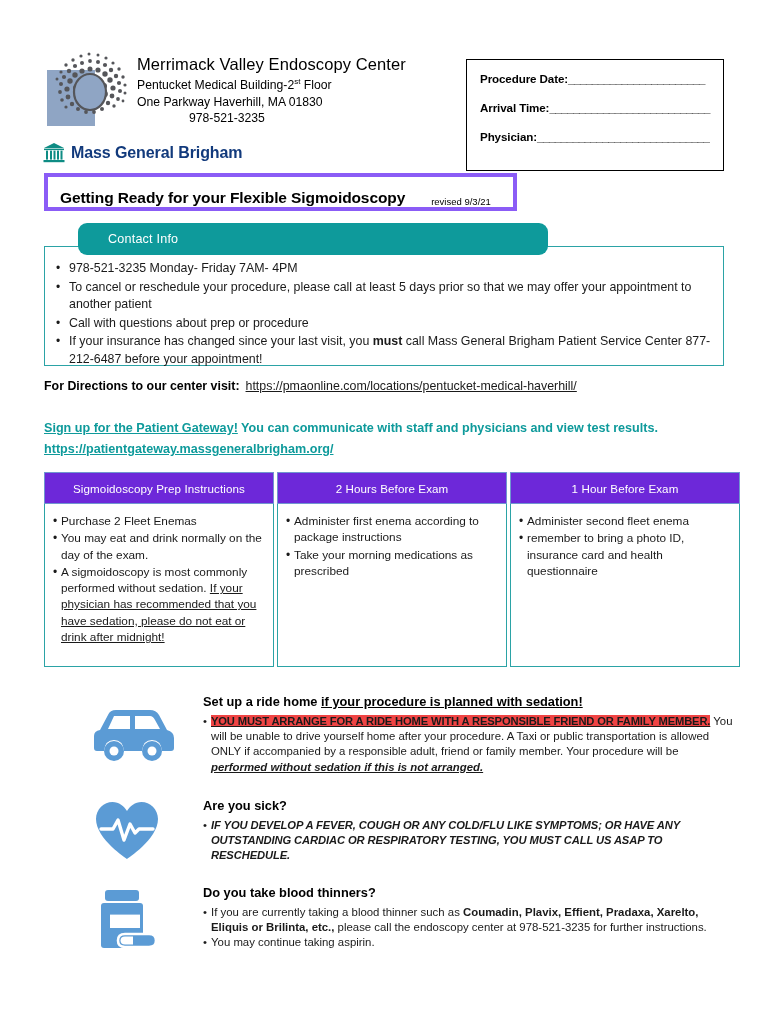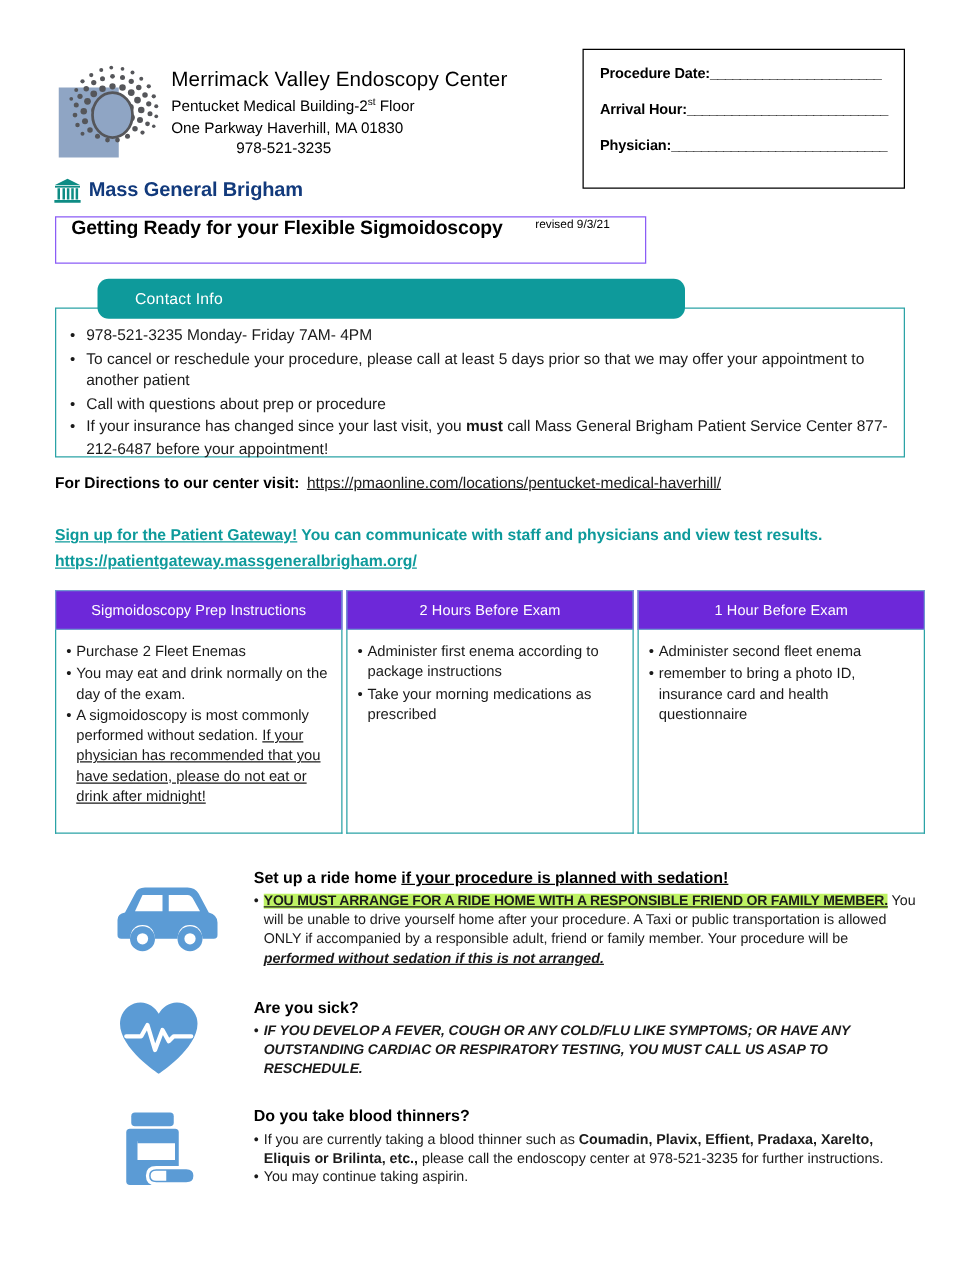--- a/index.html
+++ b/index.html
@@ -76,21 +76,21 @@
     font-weight: bold;
     color: #123A7C;
     letter-spacing: -0.1px;
     white-space: nowrap;
   }
 
   
   .appt-box {
     position: absolute;
     left: 466px;
-    top: 39px;
+    top: 59px;
     width: 258px;
     height: 112px;
     border: 1.4px solid #000000;
     box-sizing: border-box;
     padding: 12px 10px 0 13px;
   }
   .appt-line {
     font-size: 11.6px;
     font-weight: bold;
     color: #000;
@@ -103,24 +103,24 @@
     letter-spacing: -0.5px;
   }
 
   
   .title-bar {
     position: absolute;
     left: 44px;
     top: 173px;
     width: 473px;
     height: 38px;
-    border: 1px solid #8b5cf6;
+    border: 4px solid #8b5cf6;
     box-sizing: border-box;
     display: flex;
-    align-items: flex-start;
+    align-items: flex-end;
   }
   .title-text {
     font-size: 15.5px;
     font-weight: bold;
     color: #000;
     margin-left: 12px;
     letter-spacing: -0.1px;
     white-space: nowrap;
   }
   .title-rev {
@@ -280,21 +280,21 @@
     line-height: 15.2px;
     color: #1a1a1a;
   }
   .b-bullet {
     width: 8px;
     flex: 0 0 8px;
     line-height: 15.2px;
   }
   .b-text { flex: 1; }
   .hl {
-    background: #bef264;
+    background: #ef4444;
     font-weight: bold;
     text-decoration: underline;
     font-size: 11.2px;
     letter-spacing: -0.15px;
   }
   .ital-bold-u {
     font-style: italic;
     font-weight: bold;
     text-decoration: underline;
   }
@@ -401,21 +401,21 @@
       <rect x="10.5" y="8.6" width="2" height="9" fill="#0E8C84"></rect>
       <rect x="14" y="8.6" width="2" height="9" fill="#0E8C84"></rect>
       <rect x="17.5" y="8.6" width="2" height="9" fill="#0E8C84"></rect>
       <rect x="0.5" y="18" width="21" height="2.2" fill="#0E8C84"></rect>
     </svg>
     <span class="mgb-name">Mass General Brigham</span>
   </div>
 
   <div class="appt-box">
     <div class="appt-line"><span>Procedure Date:</span><span class="blank">_______________________</span></div>
-    <div class="appt-line"><span>Arrival Hour:</span><span class="blank">___________________________</span></div>
+    <div class="appt-line"><span>Arrival Time:</span><span class="blank">___________________________</span></div>
     <div class="appt-line"><span>Physician:</span><span class="blank">_____________________________</span></div>
   </div>
 
   <div class="title-bar">
     <span class="title-text">Getting Ready for your Flexible Sigmoidoscopy</span>
     <span class="title-rev">revised  9/3/21</span>
   </div>
 
   <div class="contact-box"></div>
   <div class="contact-tab">

